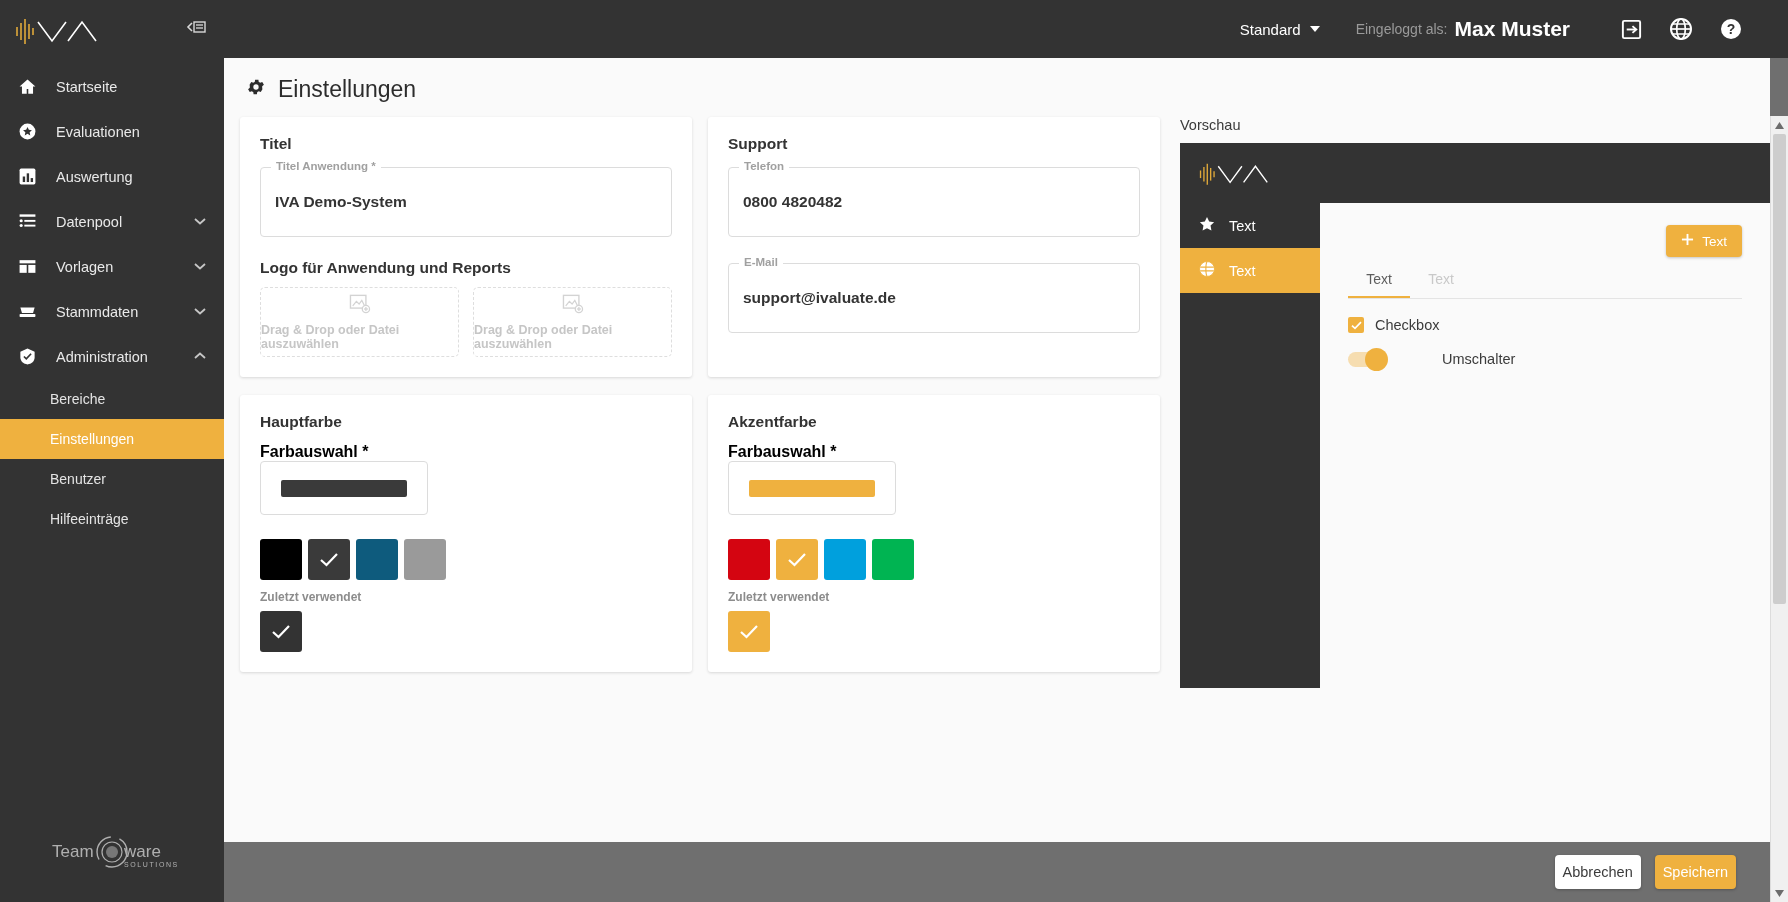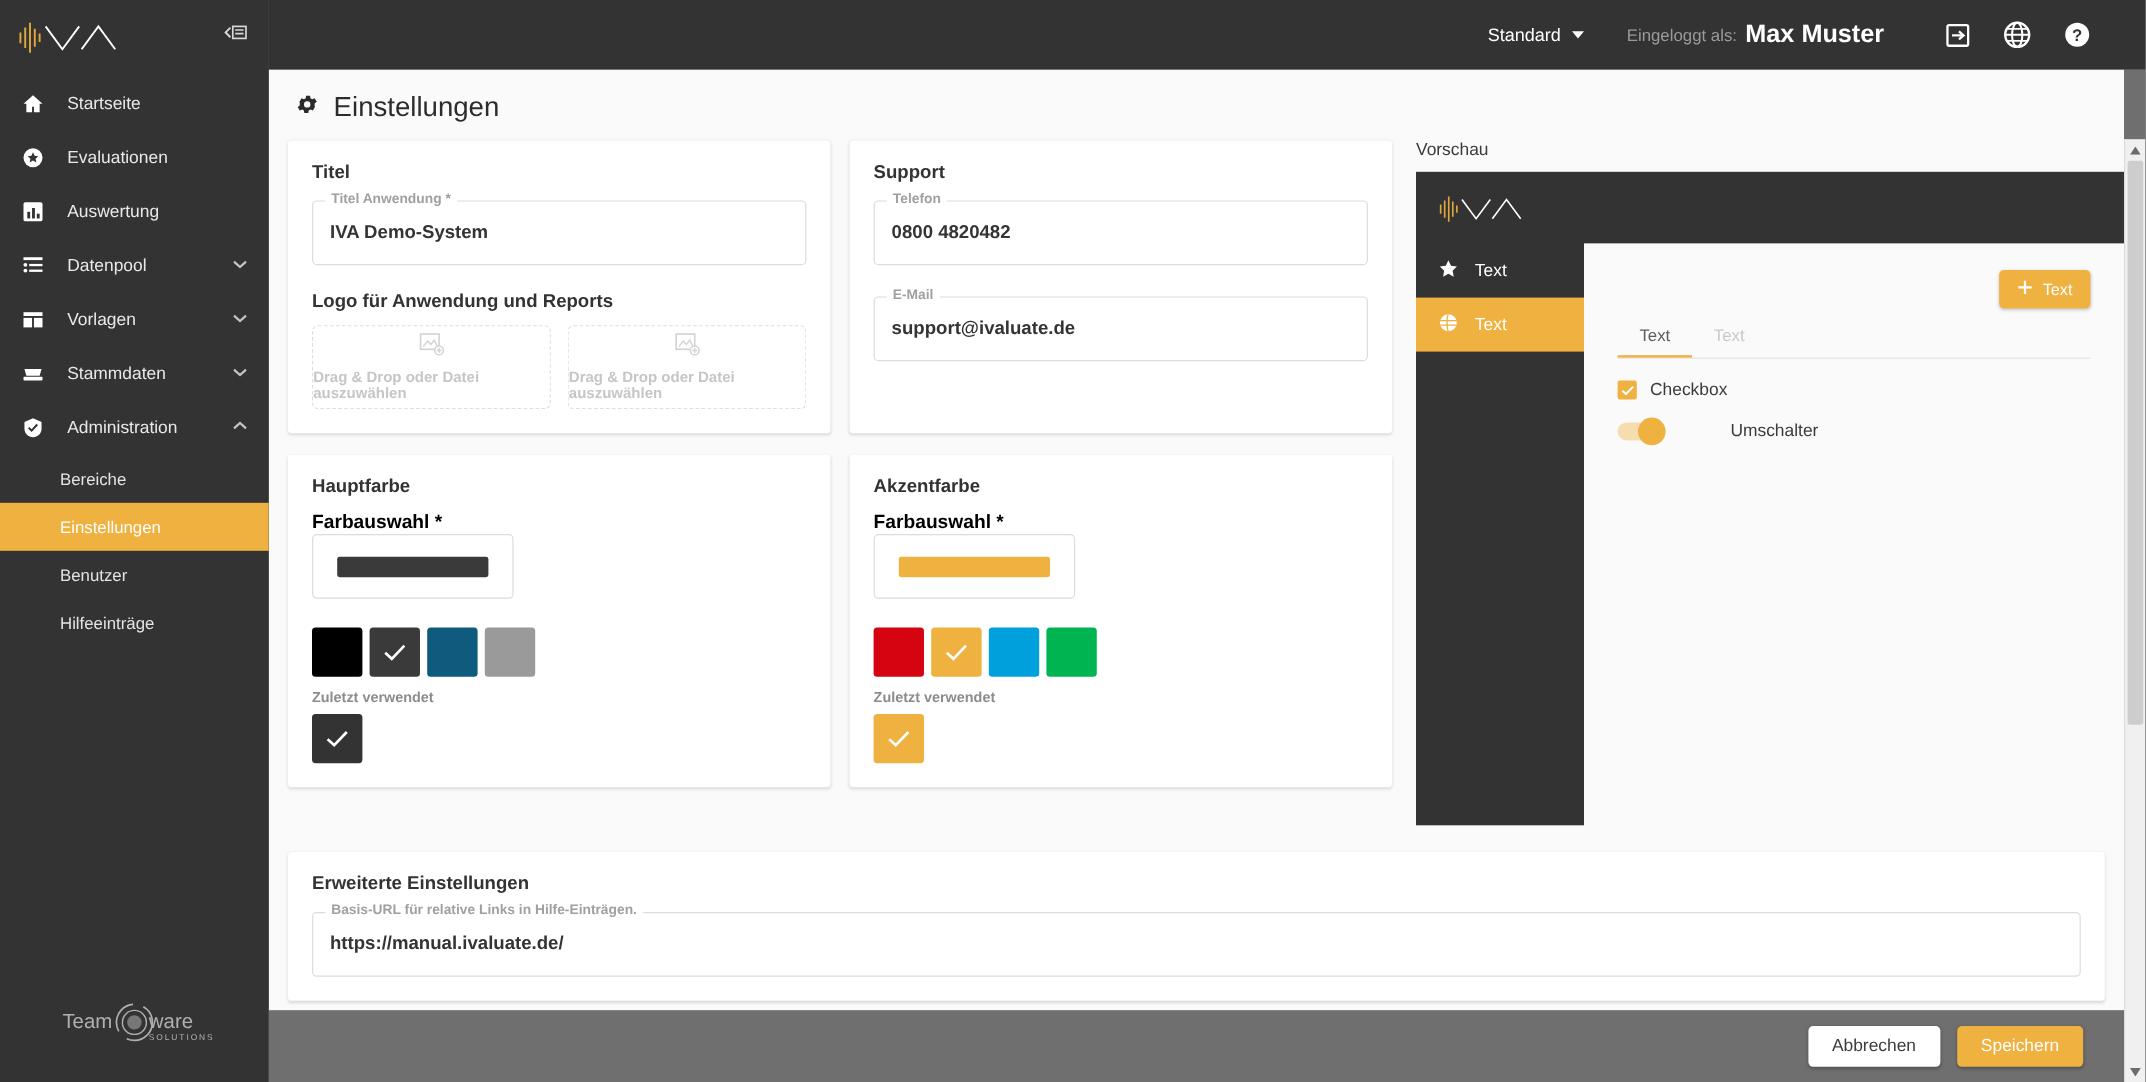--- a/index.html
+++ b/index.html
@@ -95,21 +95,21 @@
   .row2 { display: flex; gap: 16px; }
   .row2 > .card { flex: 1 1 0; }
 
   .sect-title { font-size: 15.5px; color: #333; margin-bottom: 14px; }
   .sect-title.sm { margin-bottom: 12px; }
 
   
   .field { position: relative; margin-top: 12px; }
   .field .fs {
     border: 1px solid #dcdcdc; border-radius: 4px;
-    height: 54px; display: flex; align-items: center;
+    height: 70px; display: flex; align-items: center;
     padding: 0 14px; background: #fff;
   }
   .field .legend {
     position: absolute; top: -8px; left: 11px; background: #fff;
     padding: 0 5px; font-size: 11.5px; color: #a0a0a0; line-height: 14px;
   }
   .field .val { font-size: 15.5px; color: #343434; }
 
   
   .drops { display: flex; gap: 14px; margin-top: 10px; }
@@ -162,21 +162,21 @@
   
   .adv { margin: 22px 16px 0 16px; }
 
   
   .footer {
     position: absolute; left: 0; right: 18px; bottom: 0; height: 60px;
     background: #6f6f6f; display: flex; align-items: center; justify-content: flex-end;
     padding-right: 34px; gap: 14px;
   }
   .btn {
-    border-radius: 4px; height: 34px; padding: 0 20px; font-size: 14.5px;
+    border-radius: 4px; height: 34px; padding: 0 8px; font-size: 14.5px;
     cursor: pointer; border: none; box-shadow: 0 1px 3px rgba(0,0,0,.25);
     font-family: "Liberation Sans", sans-serif;
   }
   .btn-cancel { background: #ffffff; color: #3b3b3b; }
   .btn-save { background: #efb13f; color: #ffffff; }
 
   
   .vscroll {
     position:absolute; right:0; top:58px; bottom:0; width: 18px;
     background: #f0f0f0; border-left: 1px solid #dcdcdc;
@@ -565,31 +565,20 @@
                   <span class="tgl">
                       <span class="tgl-knob"></span>
                     </span>
                   <span style="margin-left:8px;">Umschalter</span>
                 </div>
               </div>
             </div>
           </div>
         </div>
 
-        <div class="adv">
-          <div class="card">
-            <div class="sect-title">Erweiterte Einstellungen</div>
-            <div class="field">
-              <span class="legend">Basis-URL für relative Links in Hilfe-Einträgen.</span>
-              <div class="fs">
-                  <span class="val">https://manual.ivaluate.de/</span>
-                </div>
-            </div>
-          </div>
-        </div>
 
       </div>
 
       <div class="footer">
         <button class="btn btn-cancel">Abbrechen</button>
         <button class="btn btn-save">Speichern</button>
       </div>
 
       <div class="vscroll">
         <div class="vs-arrow">

